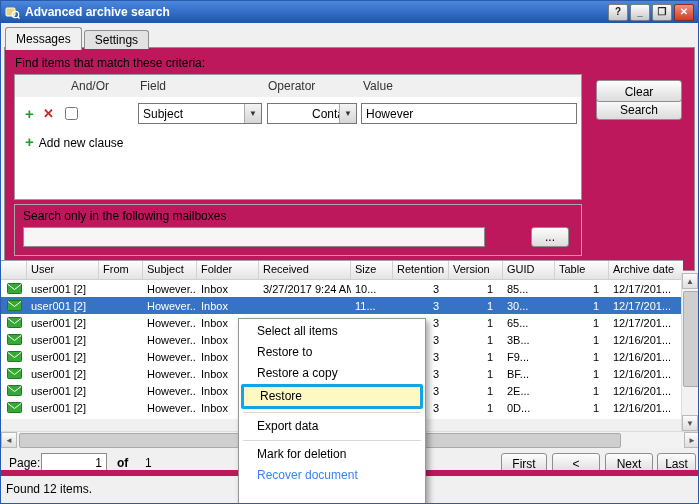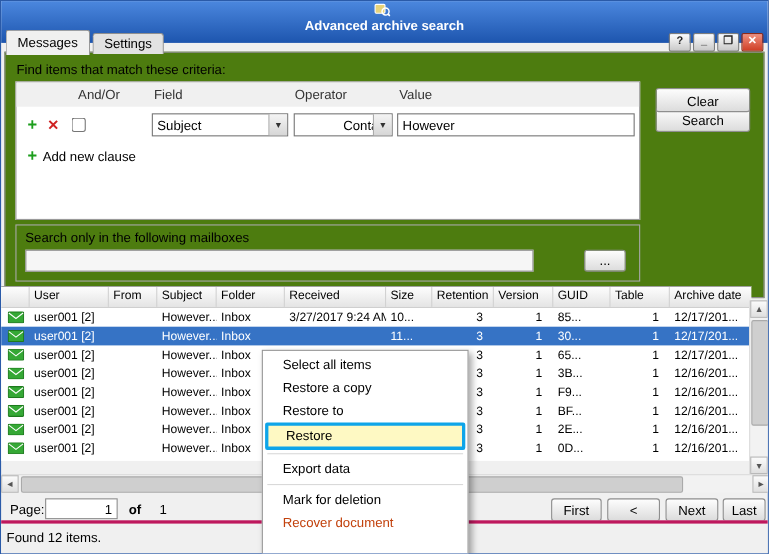--- a/index.html
+++ b/index.html
@@ -2,37 +2,37 @@
 <html><head>
 <meta charset="utf-8">
 <style>
   html,body{margin:0;padding:0;background:#d8d8d8;}
   .window{
     position:relative;width:699px;height:504px;box-sizing:border-box;
     background:#f0f0f0;border:1px solid #2a5aa8;overflow:hidden;
     font-family:"Liberation Sans",sans-serif;font-size:12px;color:#000;
   }
   
-  .titlebar{position:absolute;left:0;top:0;right:0;height:38px;
+  .titlebar{position:absolute;left:0;top:0;right:0;height:22px;
     background:linear-gradient(#4b87de,#1d55ae);display:flex;align-items:center;
-    padding:0 4px;color:#fff;font-weight:bold;flex-direction:column;}
+    padding:0 4px;color:#fff;font-weight:bold;}
   .title-icon{width:15px;height:15px;margin-right:5px;flex:0 0 auto;}
   .win-btns{margin-left:auto;display:flex;gap:2px;}
   .win-btn{width:18px;height:15px;font-size:10px;line-height:13px;text-align:center;
     background:linear-gradient(#fdfdfd,#c9c9c9);border:1px solid #7d7d7d;border-radius:2px;
     color:#222;font-weight:bold;cursor:default;}
   .win-btn.close{background:linear-gradient(#f0907e,#cf3f26);border-color:#8f2a17;color:#fff;}
   
   .tabs{position:absolute;left:4px;top:26px;display:flex;z-index:2;}
   .tab{height:17px;line-height:17px;padding:1px 10px 0;margin-right:2px;
     background:#e2e2e2;border:1px solid #8f8f8f;border-bottom:none;
     border-radius:3px 3px 0 0;position:relative;top:3px;}
   .tab.active{background:#f0f0f0;top:0;height:21px;line-height:20px;z-index:3;}
   .tab-panel{position:absolute;left:3px;right:3px;top:46px;height:222px;
-    border:1px solid #8f8f8f;background:#4d7c0f;}
+    border:1px solid #8f8f8f;background:#be185d;}
   
   .crit-label{position:absolute;left:10px;top:8px;}
   .crit-panel{position:absolute;left:9px;top:26px;width:568px;height:126px;
     border:1px solid #9a9a9a;background:#fff;box-sizing:border-box;}
   .crit-headers{position:absolute;left:0;top:0;right:0;height:22px;background:#f0f0f0;color:#333;}
   .crit-headers span{position:absolute;top:4px;}
   .h-andor{left:56px}.h-field{left:125px}.h-operator{left:253px}.h-value{left:348px}
   .clause-row{position:absolute;left:0;top:28px;right:0;height:22px;}
   .icon-plus{position:absolute;left:10px;top:2px;color:#1d9e1d;font-weight:bold;font-size:15px;cursor:pointer;}
   .icon-del{position:absolute;left:28px;top:3px;color:#cf2222;font-weight:bold;font-size:13px;cursor:pointer;}
@@ -94,30 +94,30 @@
   .page-label{position:absolute;left:8px;top:6px;}
   .page-input{position:absolute;left:40px;top:3px;width:66px;height:19px;box-sizing:border-box;
     border:1px solid #8c8c8c;padding:0 4px;text-align:right;font:12px "Liberation Sans",sans-serif;}
   .of-label{position:absolute;left:116px;top:6px;font-weight:bold;}
   .total-label{position:absolute;left:144px;top:6px;}
   .pg-btn{position:absolute;top:3px;height:21px;line-height:19px;}
   .pg-first{left:500px;width:46px}.pg-prev{left:551px;width:48px}
   .pg-next{left:604px;width:48px}.pg-last{left:656px;width:39px}
   
   .statusbar{position:absolute;left:0;bottom:0;right:0;height:27px;background:#f0f0f0;
-    border-top:3px solid #be185d;}
+    border-top:6px solid #be185d;}
   .status-text{position:absolute;left:5px;top:6px;}
   
   .ctx{position:absolute;left:237px;top:317px;width:188px;height:224px;background:#fff;
     border:1px solid #979797;box-shadow:3px 3px 6px rgba(0,0,0,.35);z-index:50;
     padding:2px;box-sizing:border-box;}
   .mitem{height:21px;line-height:21px;padding-left:16px;white-space:nowrap;cursor:default;}
   .mitem.hl{background:#fef9c3;border:3px solid #0ea5e9;border-radius:2px;
     height:19px;line-height:19px;}
-  .mitem.dis{color:#c2410c;}
+  .mitem.dis{color:#3b82f6;}
   .msep{height:0;border-top:1px solid #d9d9d9;margin:3px 2px;}
 </style>
 </head>
 <body>
 
 <div class="window">
 
   <div class="titlebar">
     <svg class="title-icon" viewBox="0 0 15 15">
       <rect x="1" y="3" width="9" height="8" rx="1" fill="#e8d37a" stroke="#fff"></rect>
@@ -370,22 +370,22 @@
     <button class="btn pg-btn pg-next">Next &gt;</button>
     <button class="btn pg-btn pg-last">Last</button>
   </div>
 
   <div class="statusbar">
     <span class="status-text">Found 12 items.</span>
   </div>
 
   <div class="ctx">
       <div class="mitem">Select all items</div>
+      <div class="mitem">Restore to</div>
       <div class="mitem">Restore a copy</div>
-      <div class="mitem">Restore to</div>
       <div class="mitem hl">Restore</div>
       <div class="msep"></div>
       <div class="mitem">Export data</div>
       <div class="msep"></div>
       <div class="mitem">Mark for deletion</div>
       <div class="mitem dis">Recover document</div>
     </div>
 
 </div>
 

